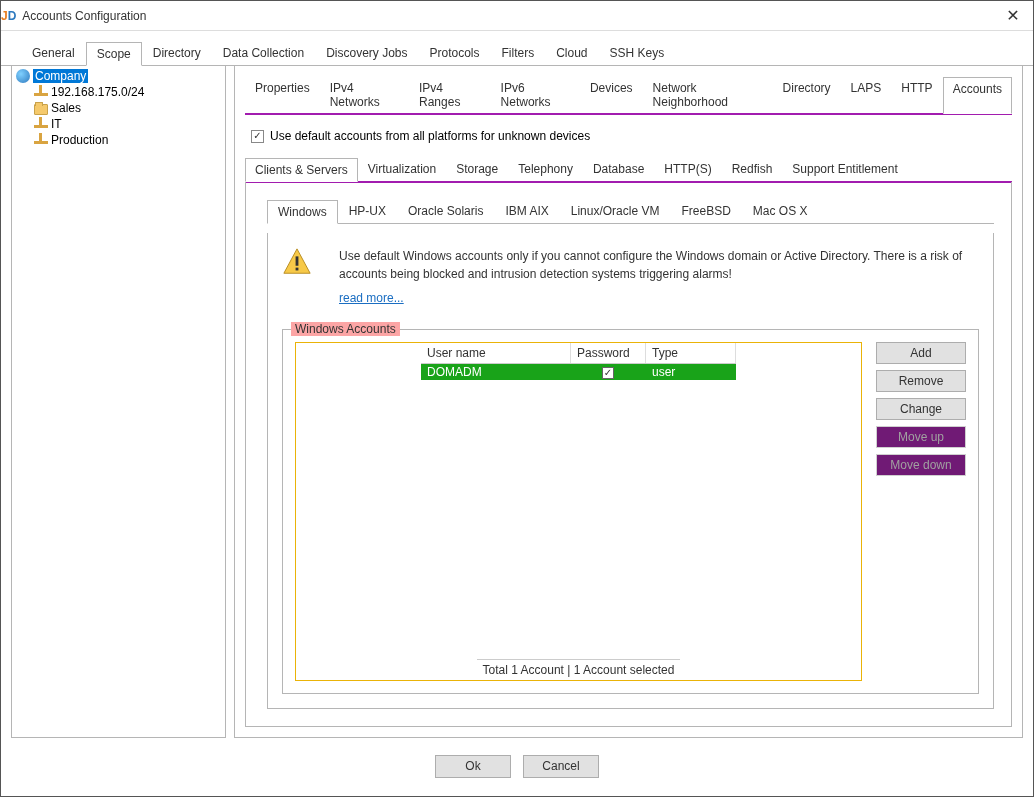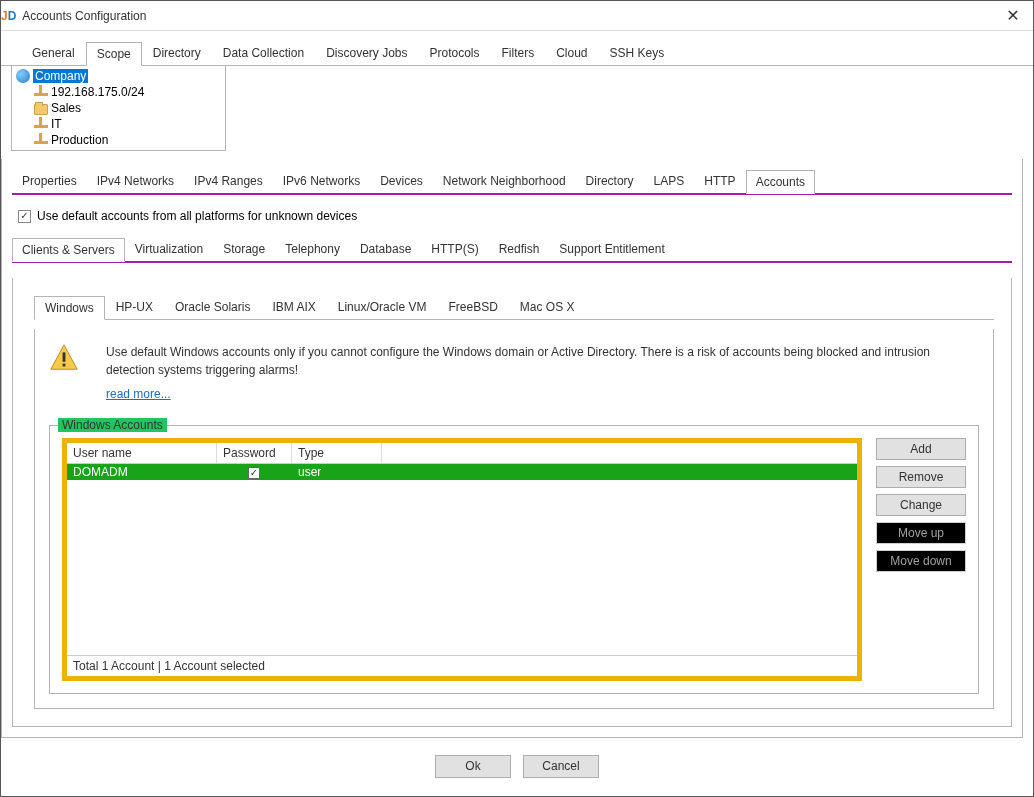--- a/index.html
+++ b/index.html
@@ -6,65 +6,65 @@
   body { margin: 0; background: #fff; width: 1034px; height: 797px; overflow: hidden; border: 1px solid #555; }
   .titlebar { height: 30px; display: flex; align-items: center; padding: 0 0; border-bottom: 1px solid #ddd; }
   .titlebar .logo { font-weight: bold; margin-right: 6px; }
   .titlebar .logo .j { color: #e67e22; }
   .titlebar .logo .d { color: #2e7abf; }
   .titlebar .title { flex: 1; color: #333; }
   .titlebar .close { width: 40px; text-align: center; font-size: 16px; color: #333; cursor: default; }
   .main-tabs { display: flex; padding: 10px 10px 0 20px; border-bottom: 1px solid #b5b5b5; gap: 0; position: relative; z-index: 2; }
   .main-tabs .tab { padding: 4px 10px; border: 1px solid transparent; border-bottom: none; color: #333; cursor: default; background: #fff; position: relative; }
   .main-tabs .tab.active { border-color: #b5b5b5; background: #fff; top: 1px; border-bottom: 1px solid #fff; }
-  .content-row { display: flex; height: 680px; flex-direction: column; }
+  .content-row { display: flex; height: 680px; }
   .tree-panel { width: 215px; border: 1px solid #b5b5b5; margin: 0 8px 8px 10px; padding: 2px; border-top: none; }
   .tree-item { display: flex; align-items: center; padding: 1px 2px; gap: 3px; }
   .tree-children { margin-left: 18px; }
   .tree-label { white-space: nowrap; }
   .tree-item.selected .tree-label { background: #0078d7; color: #fff; padding: 0 2px; }
   .icon-globe { width: 14px; height: 14px; border-radius: 50%; background: radial-gradient(circle at 35% 35%, #7fd0ff, #2e7abf); display: inline-block; }
   .icon-net { width: 14px; height: 14px; display: inline-block; position: relative; }
   .icon-net::before { content: ""; position: absolute; left: 5px; top: 0; width: 3px; height: 8px; background: #d9a441; }
   .icon-net::after { content: ""; position: absolute; left: 0; top: 8px; width: 14px; height: 3px; background: #d9a441; box-shadow: 0 -3px 0 -1px #d9a441 inset; }
   .icon-folder { width: 14px; height: 11px; background: #f5c96b; border: 1px solid #c9a24a; display: inline-block; border-radius: 1px; position: relative; top: 1px; }
   .icon-folder::before { content: ""; position: absolute; top: -3px; left: 0; width: 6px; height: 3px; background: #f5c96b; border: 1px solid #c9a24a; border-bottom: none; border-radius: 1px 1px 0 0; }
   .right-panel { flex: 1; border: 1px solid #b5b5b5; margin: 0 10px 8px 0; padding: 10px 10px 10px 10px; border-top: none; display: flex; flex-direction: column; }
   .subtabs { display: flex; border-bottom: 2px solid #a21caf; margin-bottom: 10px; }
   .subtabs .stab { padding: 4px 9px; border: 1px solid transparent; border-bottom: none; color: #333; cursor: default; position: relative; }
   .subtabs .stab.active { border-color: #b5b5b5; background: #fff; top: 1px; border-bottom: 1px solid #fff; }
   .chk-row { display: flex; align-items: center; gap: 6px; padding: 4px 6px 14px 6px; }
   .chk { width: 13px; height: 13px; border: 1px solid #888; display: inline-flex; align-items: center; justify-content: center; font-size: 10px; line-height: 1; }
   .chk::after { content: "✓"; font-size: 10px; color: #333; }
   .inner-tabs-wrap { border: 1px solid #b5b5b5; border-top: none; flex: 1; display: flex; flex-direction: column; margin-top: -1px; padding: 17px; }
-  .subtabs.nomargin { margin-bottom: 16px; }
+  .subtabs.nomargin { margin-bottom: 0; }
   .os-tabs { display: flex; border-bottom: 1px solid #b5b5b5; margin: 0 0 10px 4px; }
   .os-tabs .otab { padding: 4px 10px; border: 1px solid transparent; border-bottom: none; color: #333; cursor: default; position: relative; }
   .os-tabs .otab.active { border-color: #b5b5b5; background: #fff; top: 1px; border-bottom: 1px solid #fff; }
   .os-body { border: 1px solid #b5b5b5; border-top: none; flex: 1; padding: 14px 14px 14px 14px; margin: -1px 0 0 4px; display: flex; flex-direction: column; }
   .warn-row { display: flex; gap: 27px; margin-bottom: 14px; }
   .warn-icon svg { width: 30px; height: 30px; }
   .warn-text { color: #333; line-height: 1.5; }
   .readmore { color: #1b6ec2; text-decoration: underline; cursor: default; display: inline-block; margin-top: 6px; }
   .fieldset { border: 1px solid #b5b5b5; padding: 12px; margin-top: 8px; flex: 1; display: flex; gap: 14px; position: relative; }
-  .fieldset-legend { position: absolute; top: -8px; left: 8px; background: #22c55e; padding: 0 4px; color: #333; }
-  .grid-wrap { flex: 1; border: 5px solid #eab308; display: flex; flex-direction: column; }
+  .fieldset-legend { position: absolute; top: -8px; left: 8px; background: #fca5a5; padding: 0 4px; color: #333; }
+  .grid-wrap { flex: 1; border: 1px solid #eab308; display: flex; flex-direction: column; align-items: center; }
   .grid-head { display: flex; background: #fff; border-bottom: 1px solid #ccc; }
   .grid-head .col { padding: 3px 6px; border-right: 1px solid #ddd; color: #333; }
   .col-user { width: 150px; } .col-pw { width: 75px; } .col-type { width: 90px; } .col-comment { flex: 1; }
   .grid-body { flex: 1; overflow: auto; }
   .grid-row { display: flex; background: #19a319; color: #fff; height: 16px; align-items: center; }
   .grid-row .col { padding: 0 6px; border-right: 1px solid rgba(255,255,255,0); }
   .grid-row .col-pw { text-align: center; }
   .pw-check { width: 12px; height: 12px; background: #fff; display: inline-flex; align-items: center; justify-content: center; color: #333; font-size: 10px; line-height: 1; border: 1px solid #666; }
   .pw-check::after { content: "✓"; }
   .grid-foot { border-top: 1px solid #ccc; padding: 3px 6px; color: #333; }
   .btn-col { width: 90px; display: flex; flex-direction: column; gap: 6px; }
   .wbtn { height: 22px; border: 1px solid #adadad; background: #e1e1e1; text-align: center; line-height: 20px; color: #333; cursor: default; }
-  .wbtn.disabled { color: #a0a0a0; background: #000000; border-color: #d0d0d0; }
+  .wbtn.disabled { color: #a0a0a0; background: #701a75; border-color: #d0d0d0; }
   .footer { height: 40px; display: flex; align-items: center; justify-content: center; gap: 12px; }
   .footer .fbtn { width: 76px; height: 23px; border: 1px solid #adadad; background: #e1e1e1; text-align: center; line-height: 21px; color: #333; cursor: default; }
 </style>
 </head>
 <body>
 
 <div class="titlebar">
   <span class="logo"><span class="j">J</span><span class="d">D</span></span>
   <span class="title">Accounts Configuration</span>
   <span class="close">✕</span>

